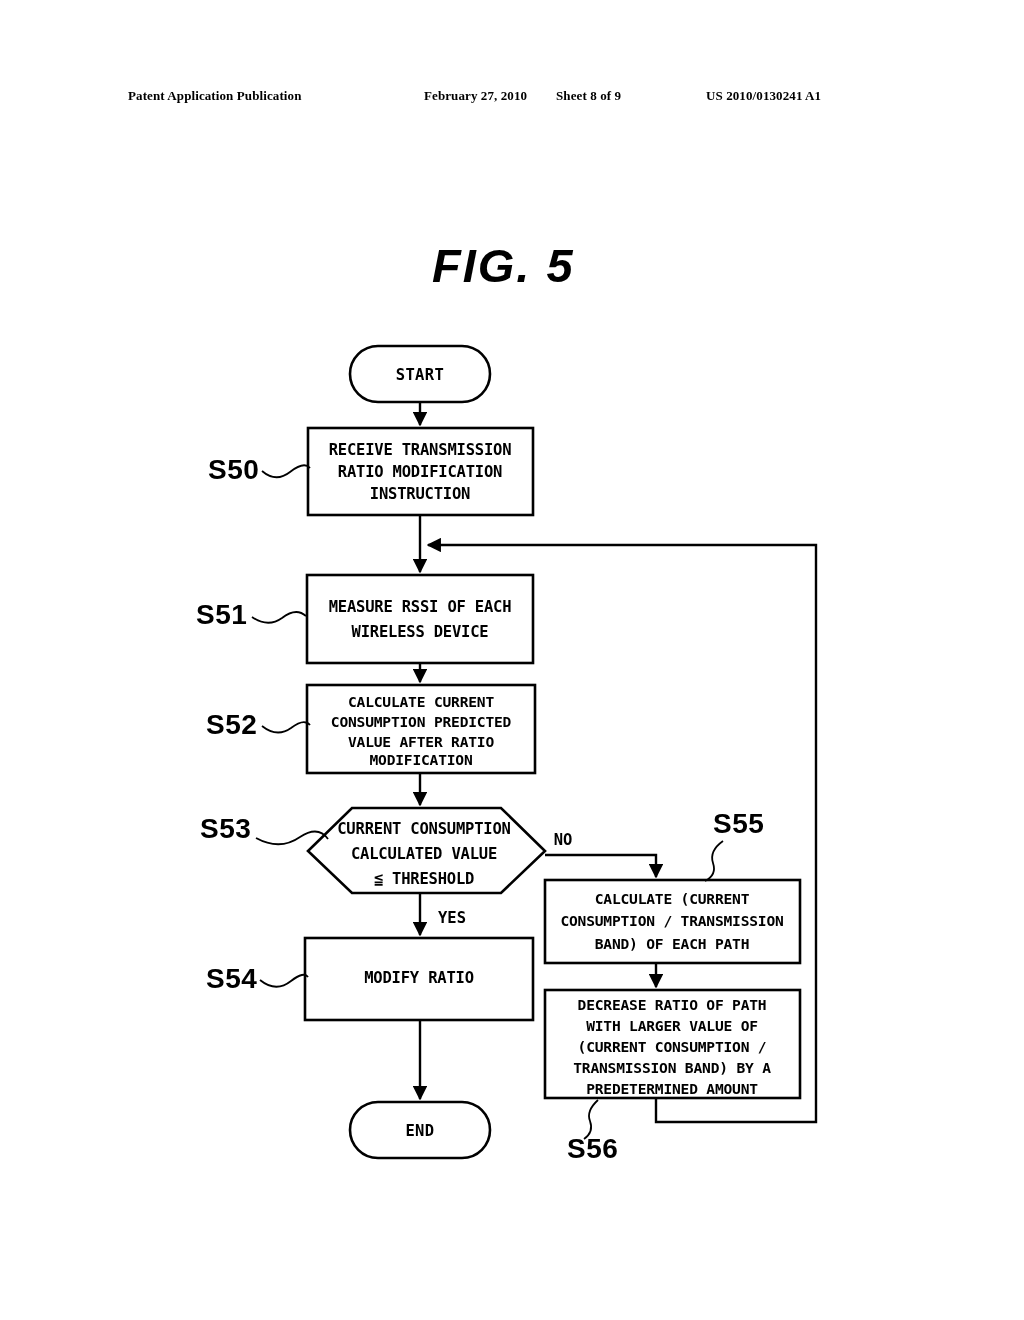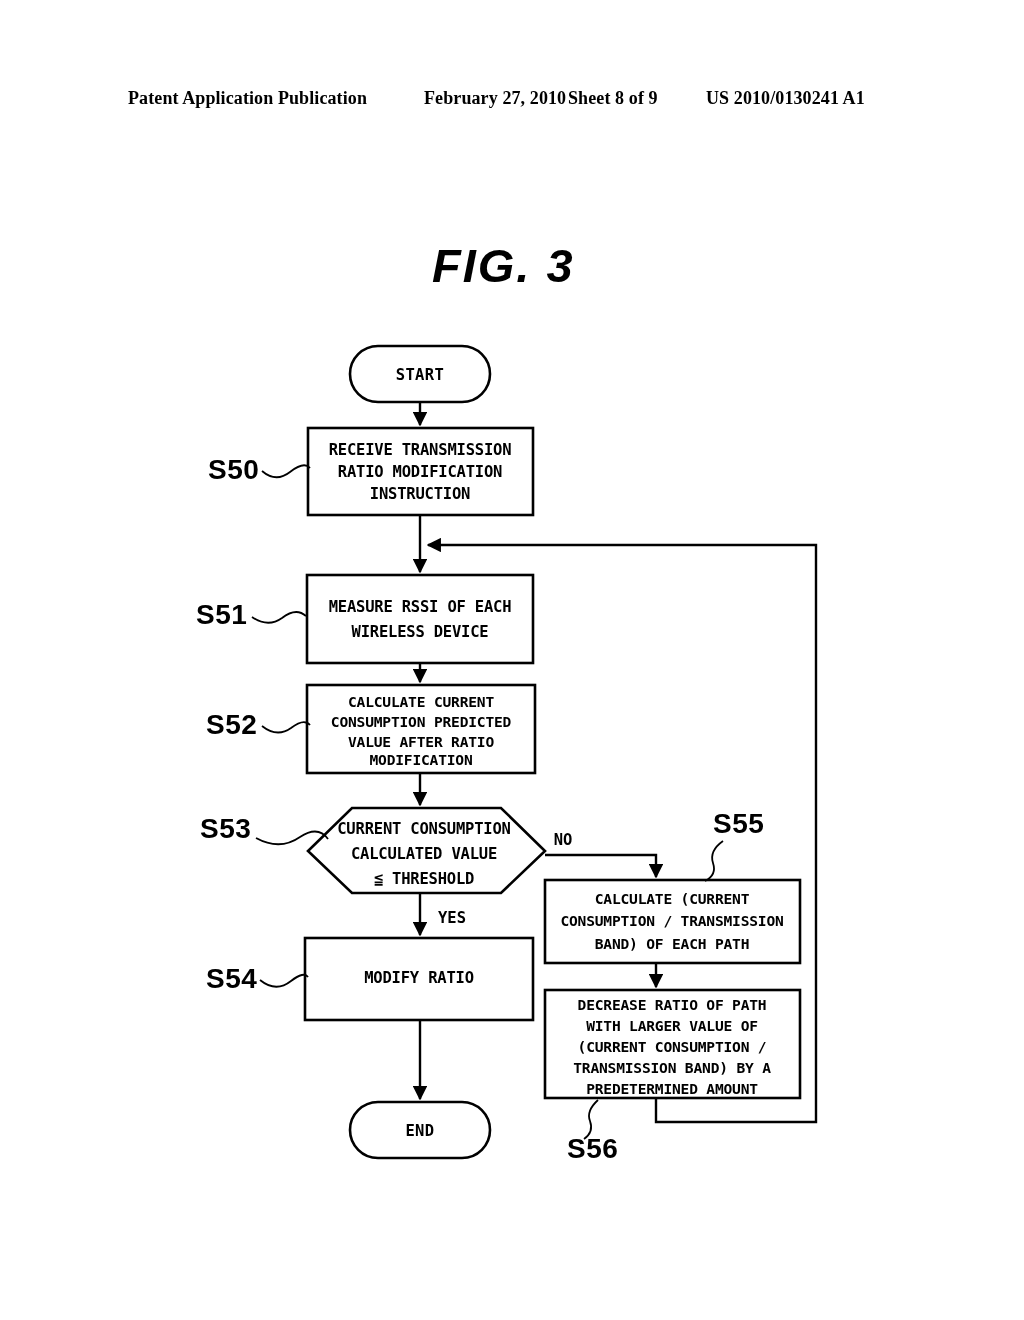--- a/index.html
+++ b/index.html
@@ -19,27 +19,27 @@
 
   
   #page-header {
     position: absolute;
     top: 88px;
     left: 0;
     width: 1024px;
     height: 28px;
     font-family: "Liberation Serif", serif;
     font-weight: bold;
-    font-size: 18px;
+    font-size: 13px;
     letter-spacing: 0.1px;
     white-space: nowrap;
   }
   #page-header .hdr-pub   { position: absolute; left: 128px;  top: 0; }
   #page-header .hdr-date  { position: absolute; left: 424px;  top: 0; }
-  #page-header .hdr-sheet { position: absolute; left: 556px;  top: 0; margin-left: 12px; }
+  #page-header .hdr-sheet { position: absolute; left: 556px;  top: 0; }
   #page-header .hdr-num   { position: absolute; left: 706px;  top: 0; text-align: center; }
 
   
   #fig-title {
     position: absolute;
     left: 432px;
     top: 238px;
     font-family: "Liberation Sans", sans-serif;
     font-style: italic;
     font-weight: bold;
@@ -114,21 +114,21 @@
 </head>
 <body>
 
 <div id="page-header">
   <span class="hdr-pub">Patent Application Publication</span>
   <span class="hdr-date">February 27, 2010</span>
   <span class="hdr-sheet">Sheet 8 of 9</span>
   <span class="hdr-num">US 2010/0130241 A1</span>
 </div>
 
-<div id="fig-title">FIG. 3</div>
+<div id="fig-title">FIG. 5</div>
 
 <svg id="flow-svg" viewBox="0 0 1024 1320" xmlns="http://www.w3.org/2000/svg">
 
   <defs>
     <marker id="arrow" viewBox="0 0 10 10" refX="9" refY="5" markerWidth="6" markerHeight="6" orient="auto-start-reverse">
       <path d="M 0 0 L 10 5 L 0 10 z" fill="#000000"></path>
     </marker>
   </defs>
 
   <line class="conn" x1="420" y1="402" x2="420" y2="425" marker-end="url(#arrow)"></line>

